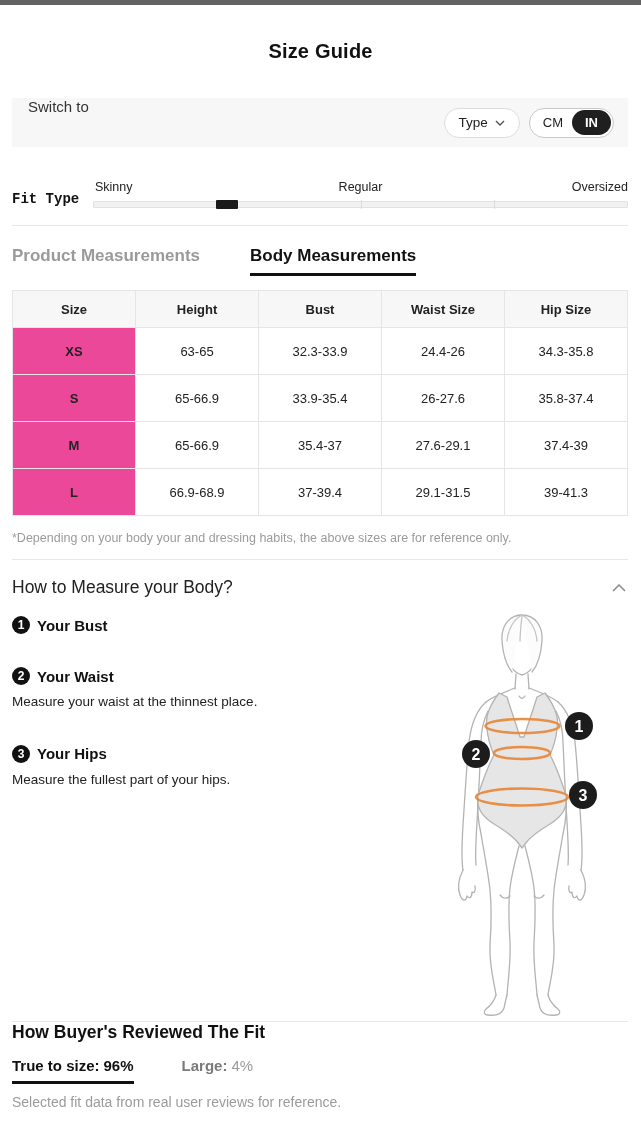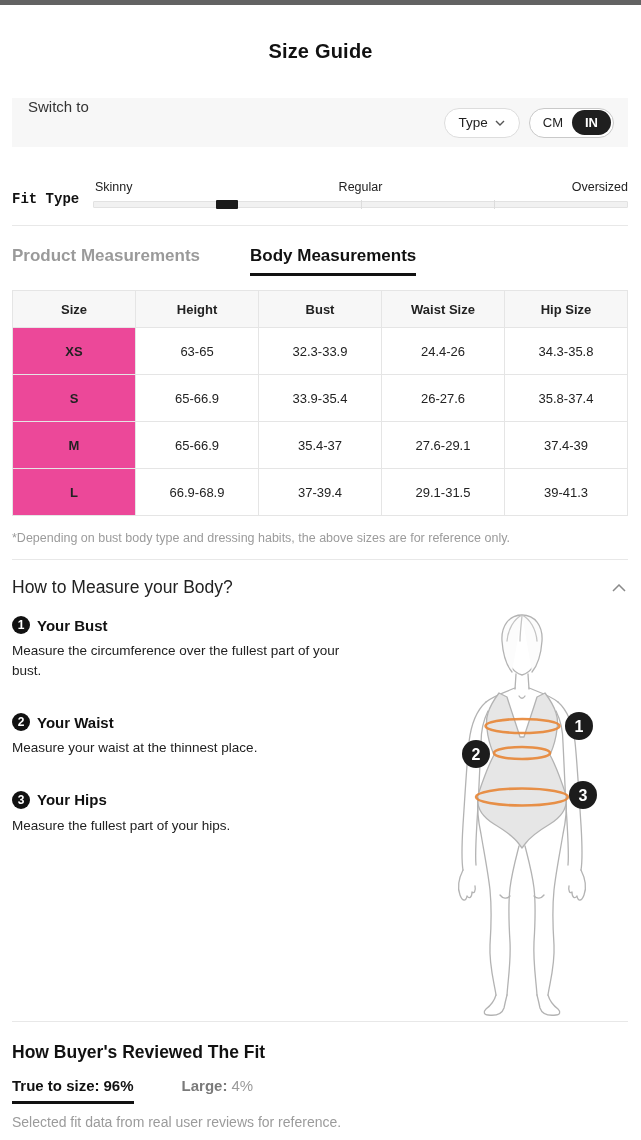--- a/index.html
+++ b/index.html
@@ -60,21 +60,21 @@
   .howto-body { position:relative; margin:0 13px 0 12px; min-height:411px; }
   .measure-text { width:340px; padding-top:6px; }
   .measure-item { margin-bottom:33px; }
   .measure-head { display:flex; align-items:center; gap:7px; }
   .num-badge { display:inline-flex; align-items:center; justify-content:center; width:18px; height:18px;
     border-radius:50%; background:#111; color:#fff; font-size:12px; font-weight:bold; flex:0 0 18px; }
   .measure-title { font-weight:bold; font-size:15px; color:#111; }
   .measure-desc { margin-top:7px; font-size:13.5px; line-height:1.45; color:#222; }
   .figure-wrap { position:absolute; top:0; right:8px; width:170px; height:410px; }
 
-  .fit-review { margin:0 13px 0 12px; border-top:1px solid #e8e8e8; padding-top:20px; }
+  .fit-review { margin:0 13px 0 12px; border-top:1px solid #e8e8e8; }
   .fit-review h3 { font-size:17.5px; font-weight:bold; color:#111; }
   .stats { display:flex; align-items:flex-start; gap:48px; margin-top:14px; font-size:15px; }
   .stat .s-val { margin-left:4px; }
   .stat.primary { font-weight:bold; color:#111; border-bottom:3px solid #111; padding-bottom:7px; }
   .stat.secondary .s-label { font-weight:bold; color:#7a7a7a; }
   .stat.secondary .s-val { color:#9b9b9b; }
   .note { margin-top:10px; font-size:14px; color:#9b9b9b; }
 </style>
 </head>
 <body>
@@ -160,37 +160,36 @@
       <tr>
         <th>L</th>
         <td>66.9-68.9</td>
         <td>37-39.4</td>
         <td>29.1-31.5</td>
         <td>39-41.3</td>
       </tr>
     </tbody>
   </table>
 
-  <p class="disclaimer">*Depending on bust body type and dressing habits, the above sizes are for reference only.</p>
+  <p class="disclaimer">*Depending on your body your and dressing habits, the above sizes are for reference only.</p>
 
   <div class="howto-header">
     <span class="howto-title">How to Measure your Body?</span>
     <svg width="14" height="8" viewBox="0 0 14 8">
       <polyline points="1,7 7,1 13,7" fill="none" stroke="#8a8a8a" stroke-width="1.5"></polyline>
     </svg>
   </div>
 
   <div class="howto-body">
     <div class="measure-text">
       <div class="measure-item">
         <div class="measure-head">
           <span class="num-badge">1</span>
           <span class="measure-title">Your Bust</span>
         </div>
-        <p class="measure-desc">Measure the circumference over the fullest part of your bust.</p>
       </div>
       <div class="measure-item">
         <div class="measure-head">
           <span class="num-badge">2</span>
           <span class="measure-title">Your Waist</span>
         </div>
         <p class="measure-desc">Measure your waist at the thinnest place.</p>
       </div>
       <div class="measure-item">
         <div class="measure-head">

